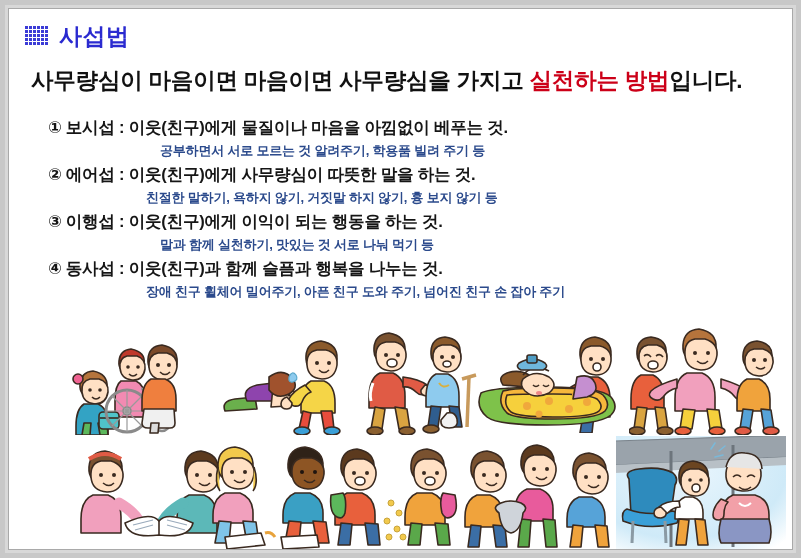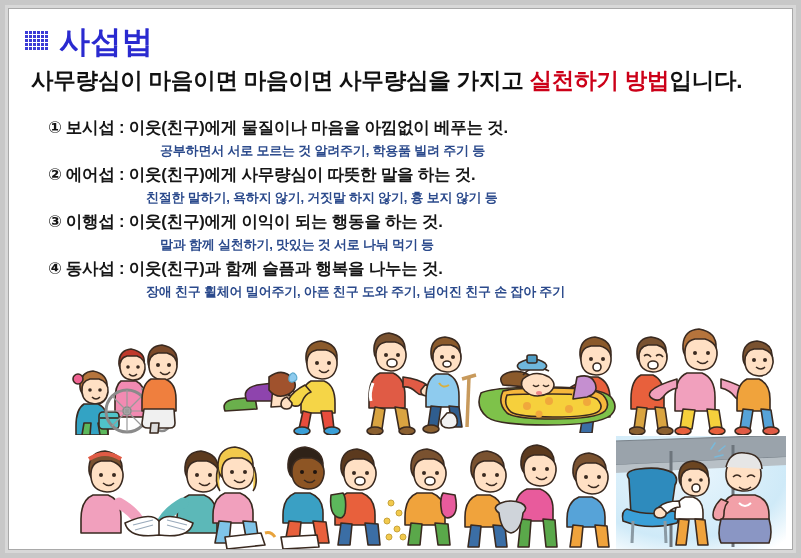--- a/index.html
+++ b/index.html
@@ -43,21 +43,21 @@
     display: flex;
     align-items: center;
     gap: 10px;
   }
   .grid-icon {
     width: 24px; height: 24px;
     display: block;
   }
   .title-text {
     color: #2a2ad0;
-    font-size: 31px;
+    font-size: 23px;
     font-weight: bold;
     letter-spacing: 0.5px;
     white-space: nowrap;
   }
 
   
   .subtitle {
     position: absolute;
     left: 22px; top: 56px;
     font-size: 22.5px;
@@ -156,21 +156,21 @@
               <rect x="12" y="17" width="3" height="3"></rect>
               <rect x="16" y="17" width="3" height="3"></rect>
               <rect x="20" y="17" width="3" height="3"></rect>
           </g>
         </svg>
       </span>
       <span class="title-text">사섭법</span>
     </div>
 
     <div class="subtitle">
-      <span>사무량심이 마음이면 마음이면 사무량심을 가지고 </span><span class="hl">실천하기 방법</span><span>입니다.</span>
+      <span>사무량심이 마음이면 마음이면 사무량심을 가지고 </span><span class="hl">실천하는 방법</span><span>입니다.</span>
     </div>
 
     <div class="list">
 
       <div class="item">
         <div class="item-main">
           <span class="item-num">①</span><span>보시섭 : 이웃(친구)에게 물질이나 마음을 아낌없이 베푸는 것.</span>
         </div>
         <div class="item-sub indent-wide">공부하면서 서로 모르는 것 알려주기, 학용품 빌려 주기 등</div>
       </div>

